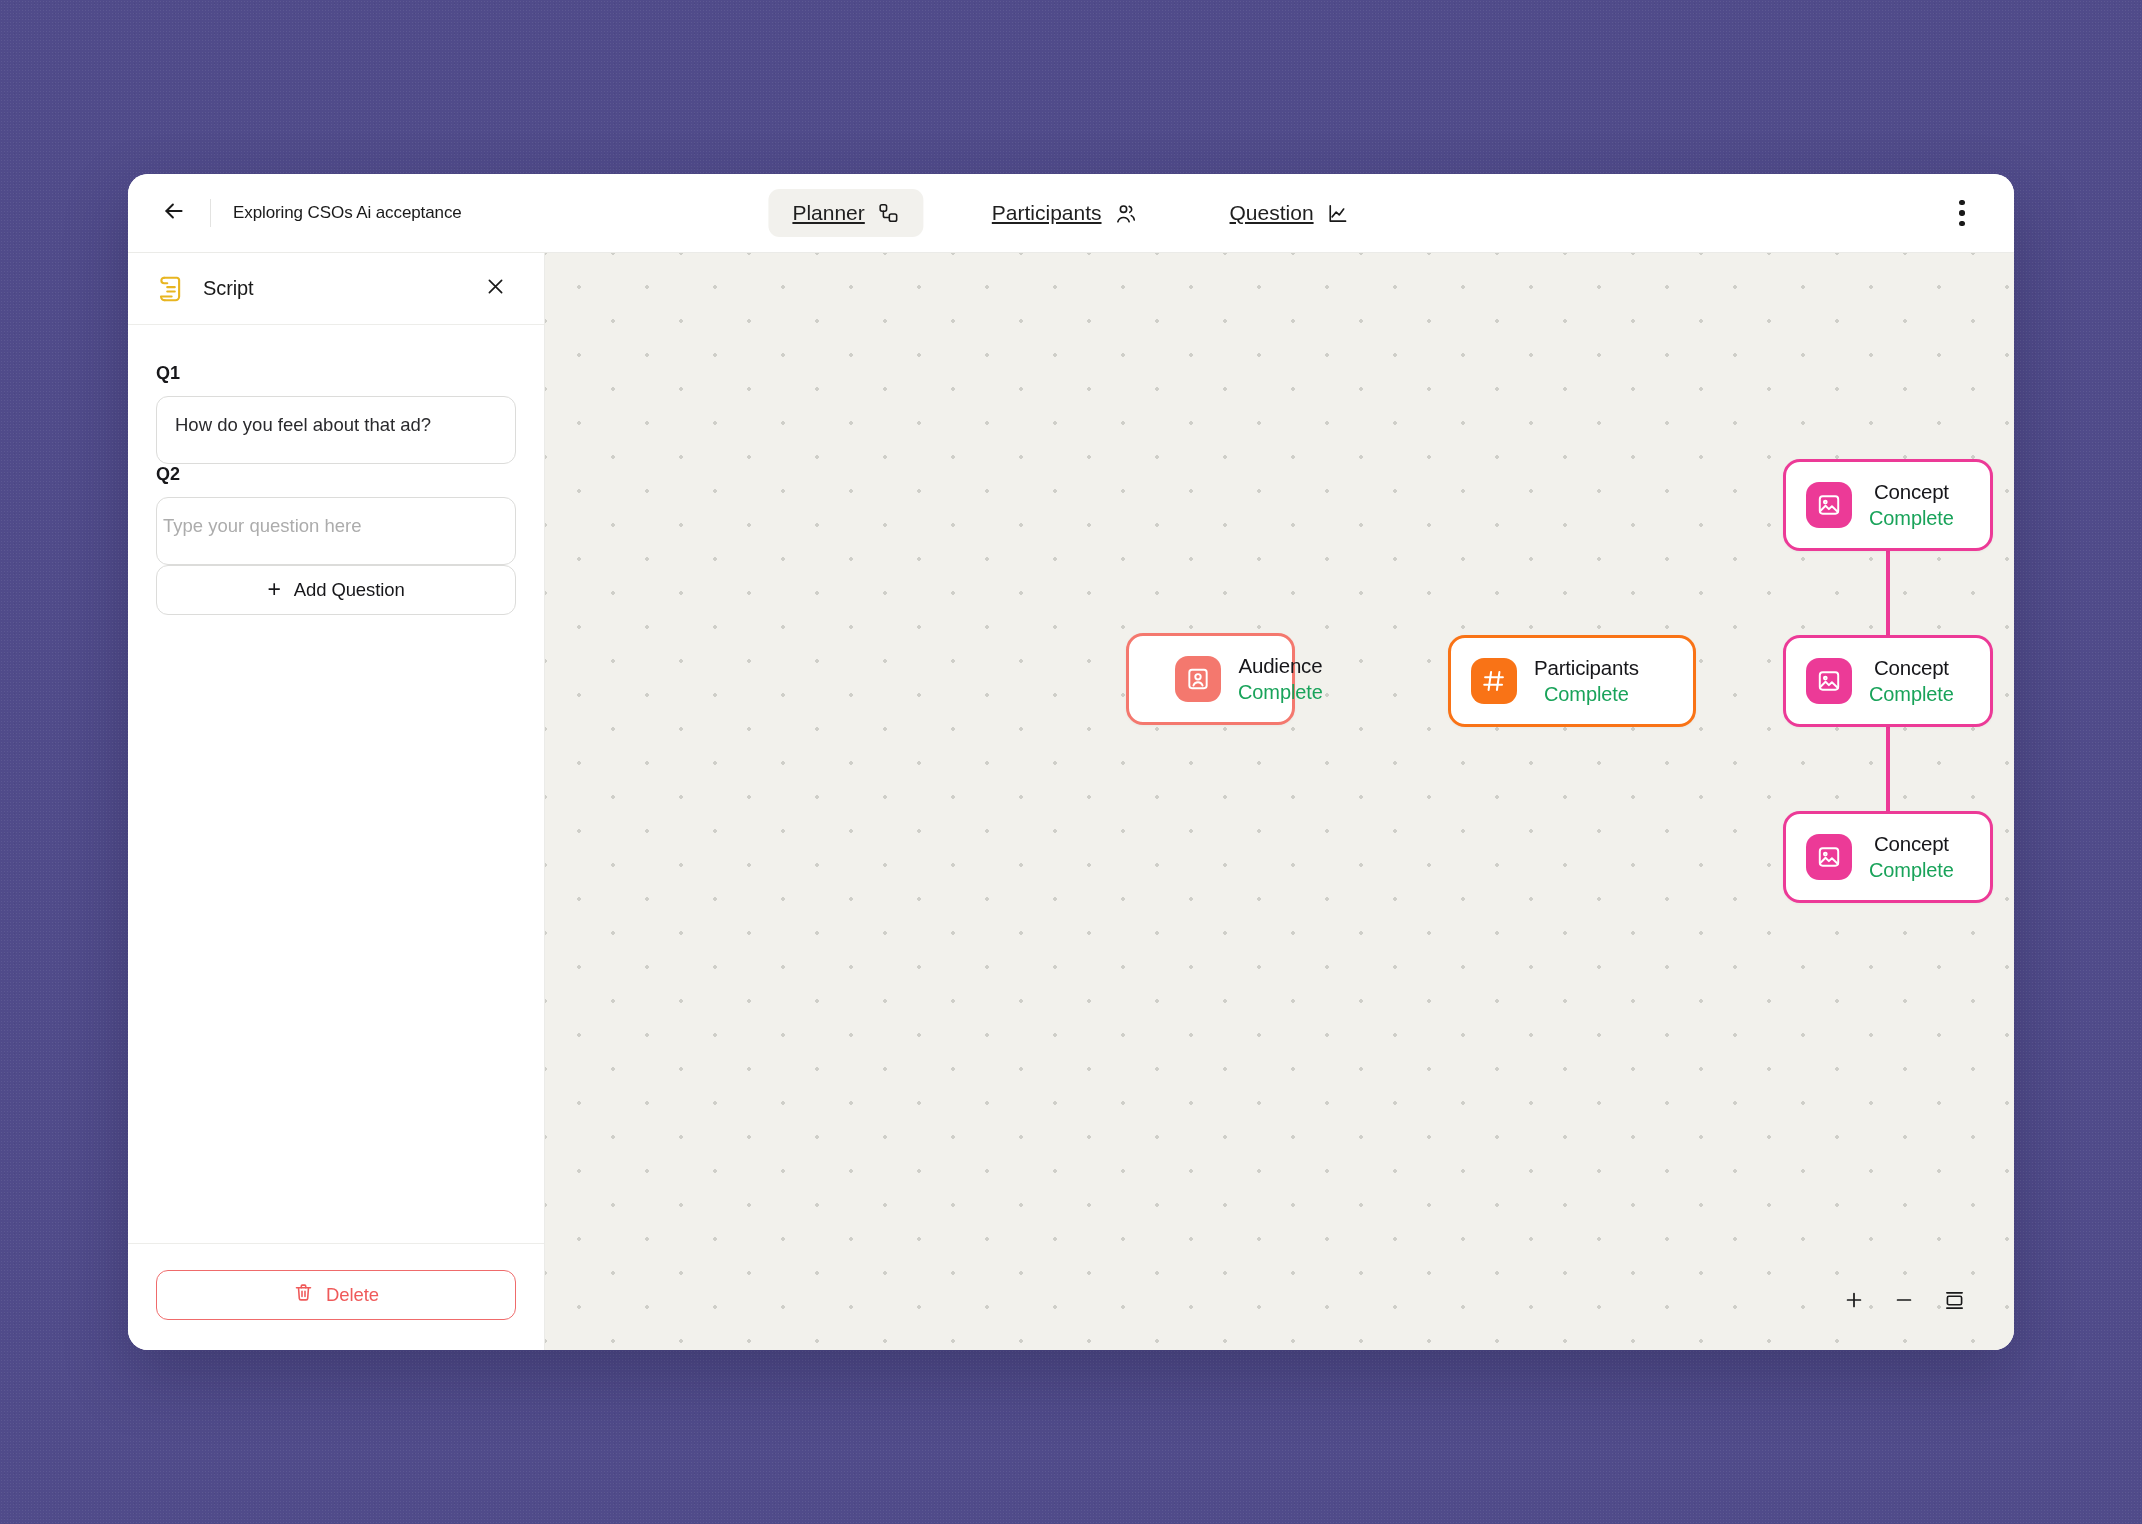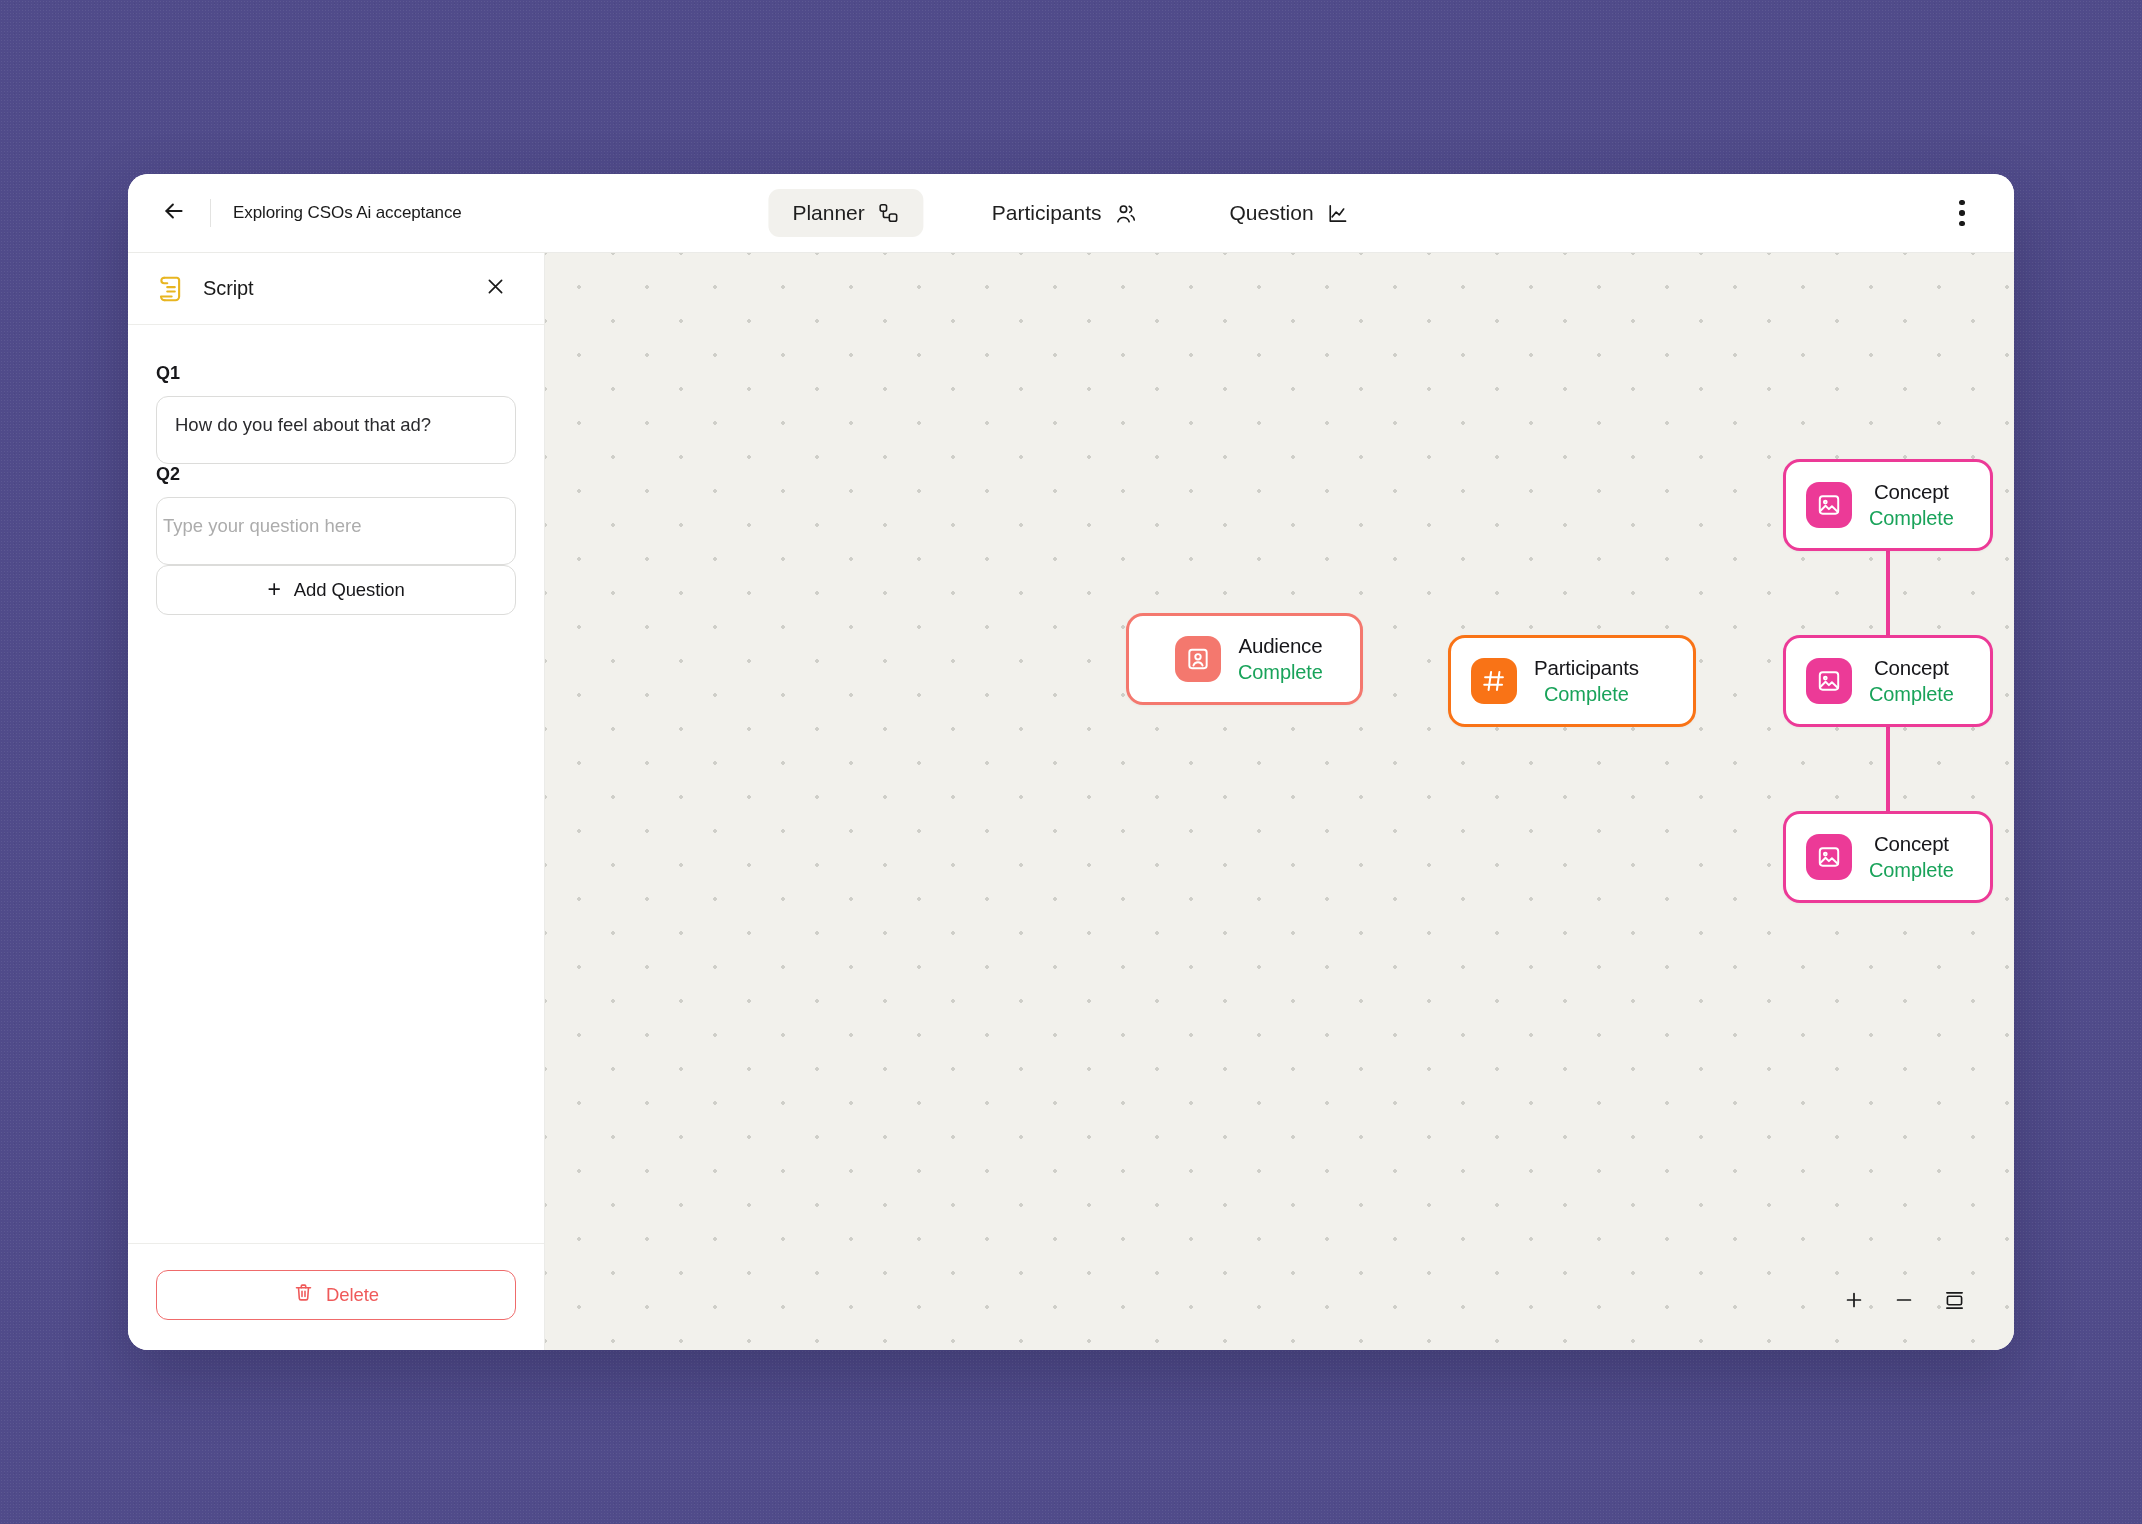--- a/index.html
+++ b/index.html
@@ -83,20 +83,21 @@
   .tab {
     display: flex;
     align-items: center;
     gap: 13px;
     padding: 12px 24px;
     border-radius: 11px;
     font-size: 21px;
     color: #1F1F1F;
     cursor: pointer;
     white-space: nowrap;
+    text-decoration: underline;
   }
   .tab.active { background: #F2F1ED; }
   .tab svg { display: block; }
   .kebab-btn {
     margin-left: auto;
     width: 44px; height: 44px;
     display: flex; flex-direction: column;
     align-items: center; justify-content: center;
     gap: 5px;
     cursor: pointer;
@@ -425,21 +426,21 @@
                 <stop offset="100%" stop-color="#E8B520"></stop>
             </linearGradient>
           </defs>
           <line x1="794" y1="428" x2="903" y2="428" stroke="url(#gradAudPar)" stroke-width="4"></line>
           <line x1="1151" y1="428" x2="1238" y2="428" stroke="url(#gradParCon)" stroke-width="4"></line>
           <line x1="1448" y1="428" x2="1538" y2="428" stroke="url(#gradConScr)" stroke-width="4"></line>
           <line x1="1343" y1="298" x2="1343" y2="382" stroke="#EC3A97" stroke-width="4"></line>
           <line x1="1343" y1="474" x2="1343" y2="558" stroke="#EC3A97" stroke-width="4"></line>
         </svg>
 
-        <div class="node" style="left:581px; top:360px; width:237px; height:92px; border:3px solid #F4786E;padding-left:46px;">
+        <div class="node" style="left:581px; top:380px; width:169px; height:92px; border:3px solid #F4786E;padding-left:46px;">
           <div class="node-icon" style="background:#F4786E;">
             <svg width="26" height="26" viewBox="0 0 24 24" fill="none" stroke="#fff" stroke-width="1.8" stroke-linecap="round" stroke-linejoin="round">
               <rect x="4" y="3.5" width="16" height="17" rx="2.4"></rect>
               <circle cx="12" cy="10" r="2.5"></circle>
               <path d="M7.8 18a4.4 4.4 0 0 1 8.4 0"></path>
             </svg>
           </div>
           <div class="node-text">
             <span class="node-title">Audience</span>
             <span class="node-status status-complete">Complete</span>

